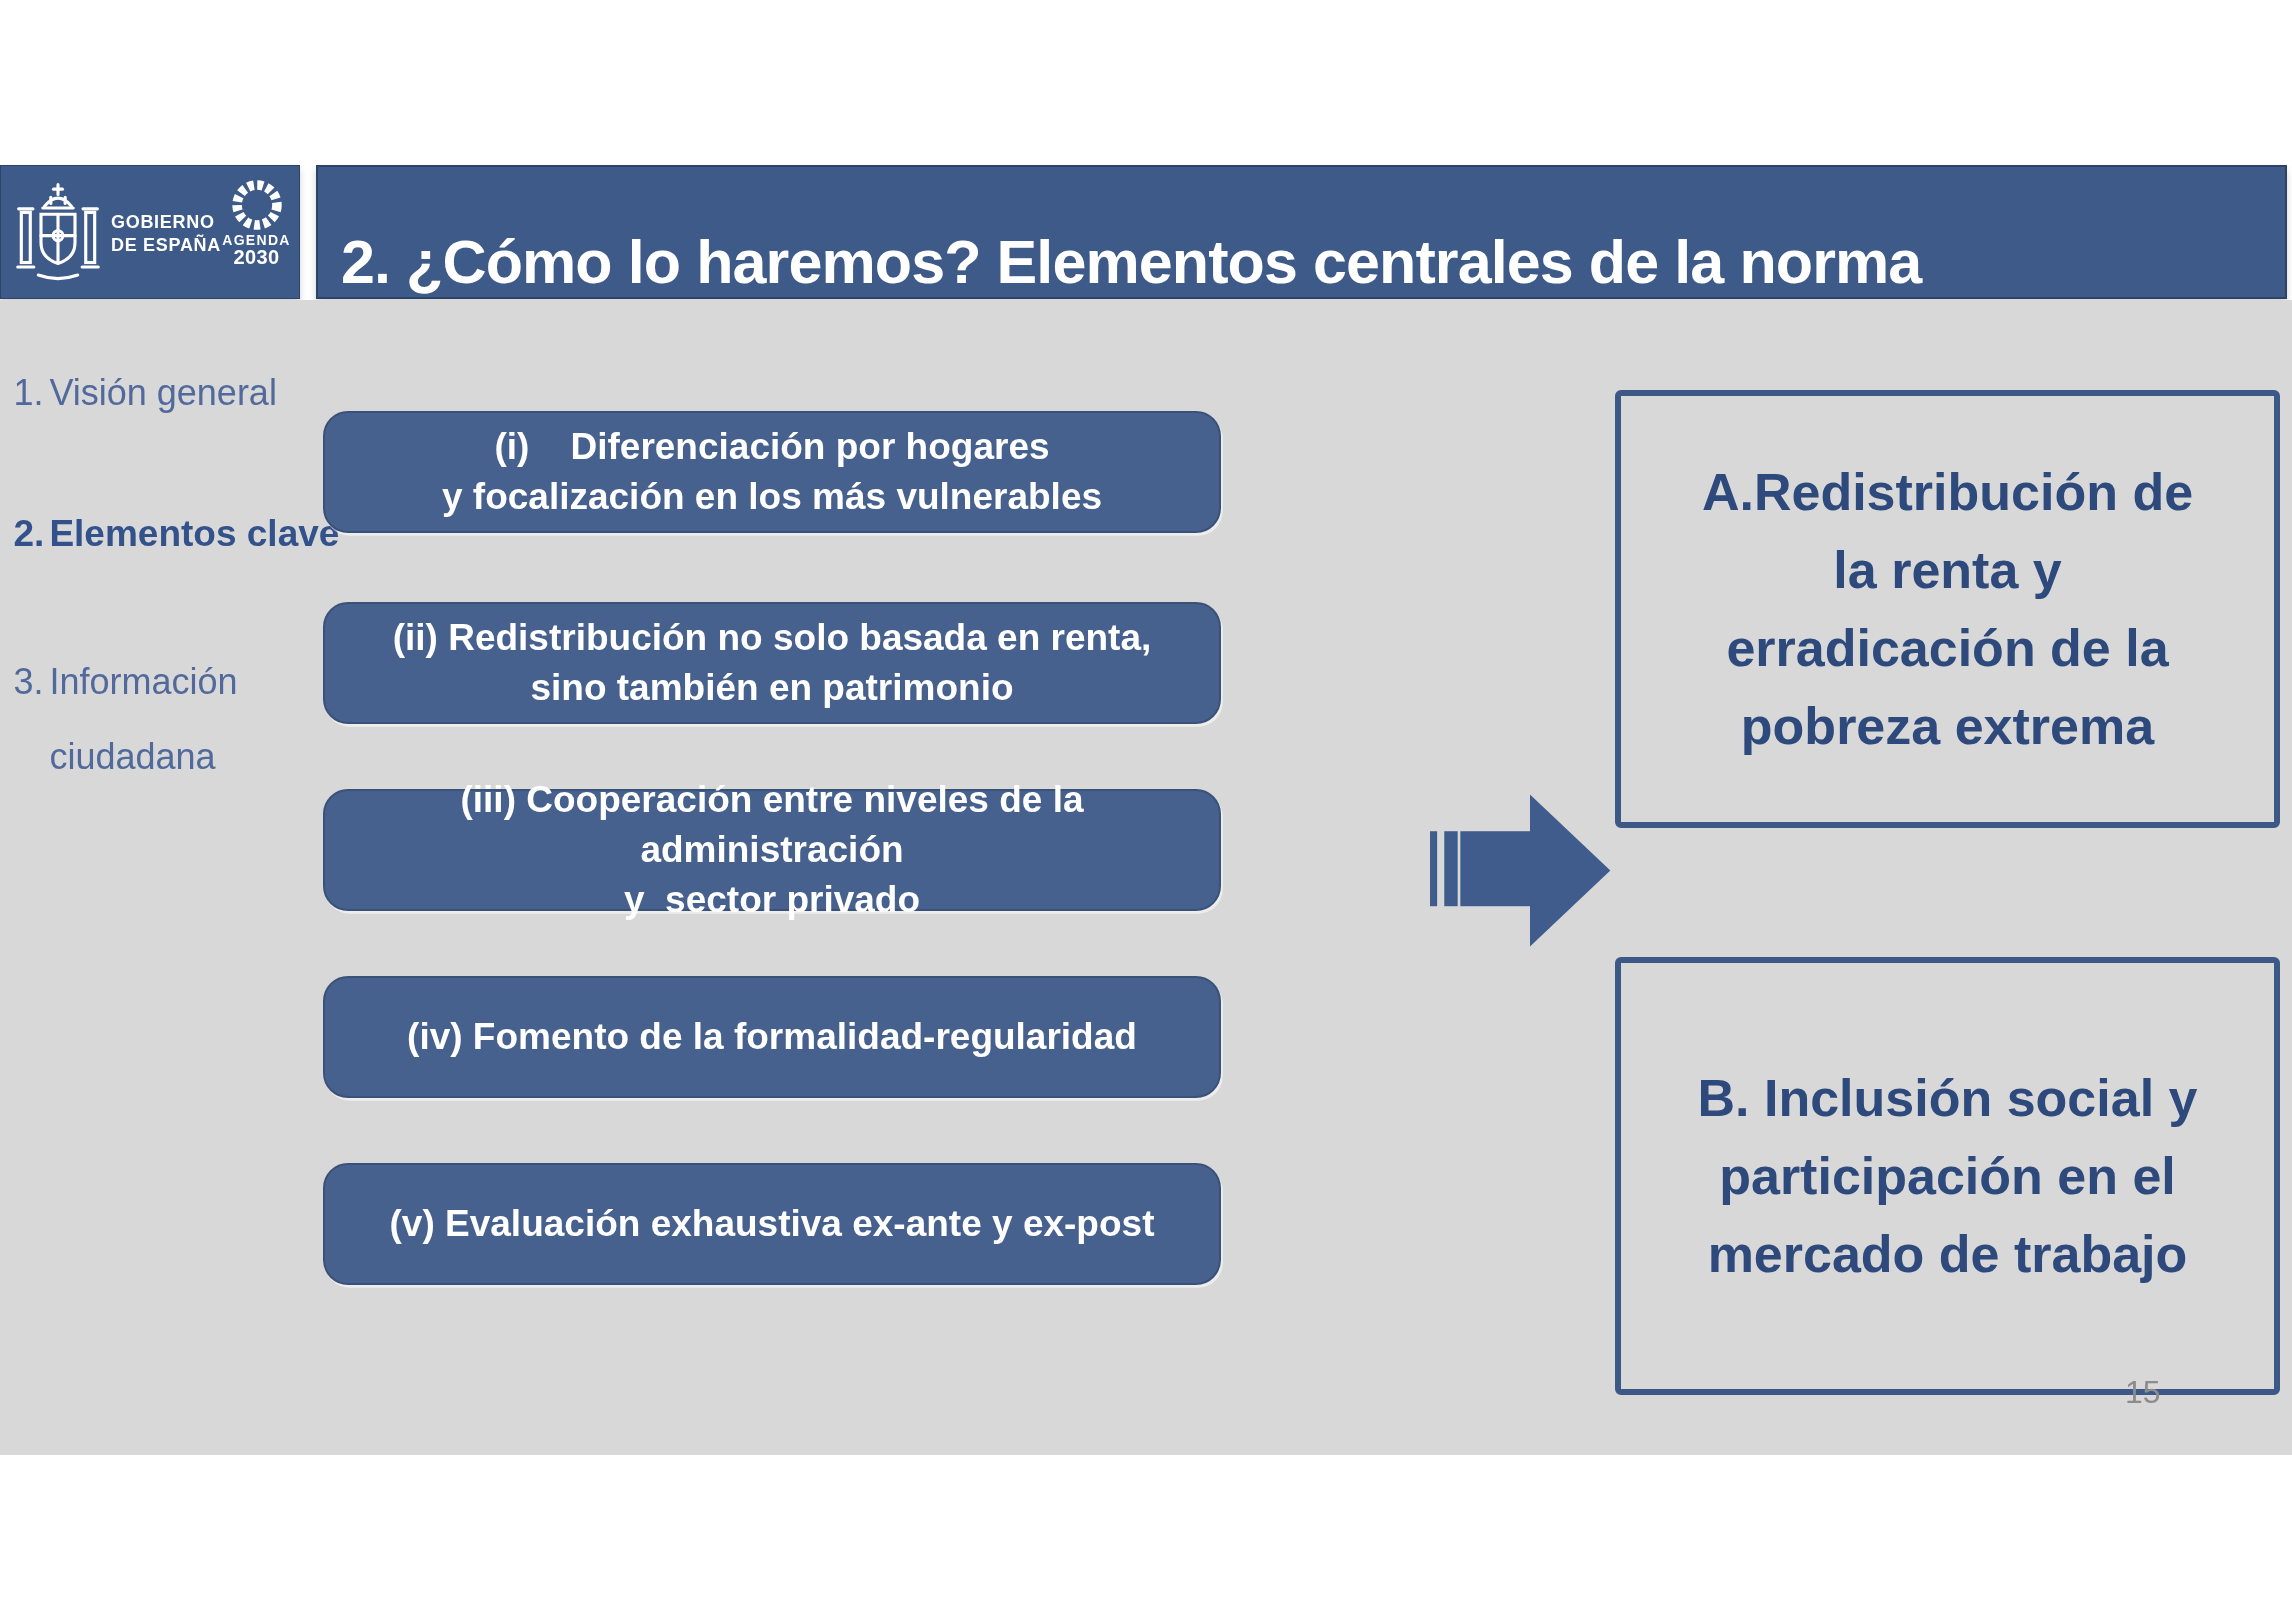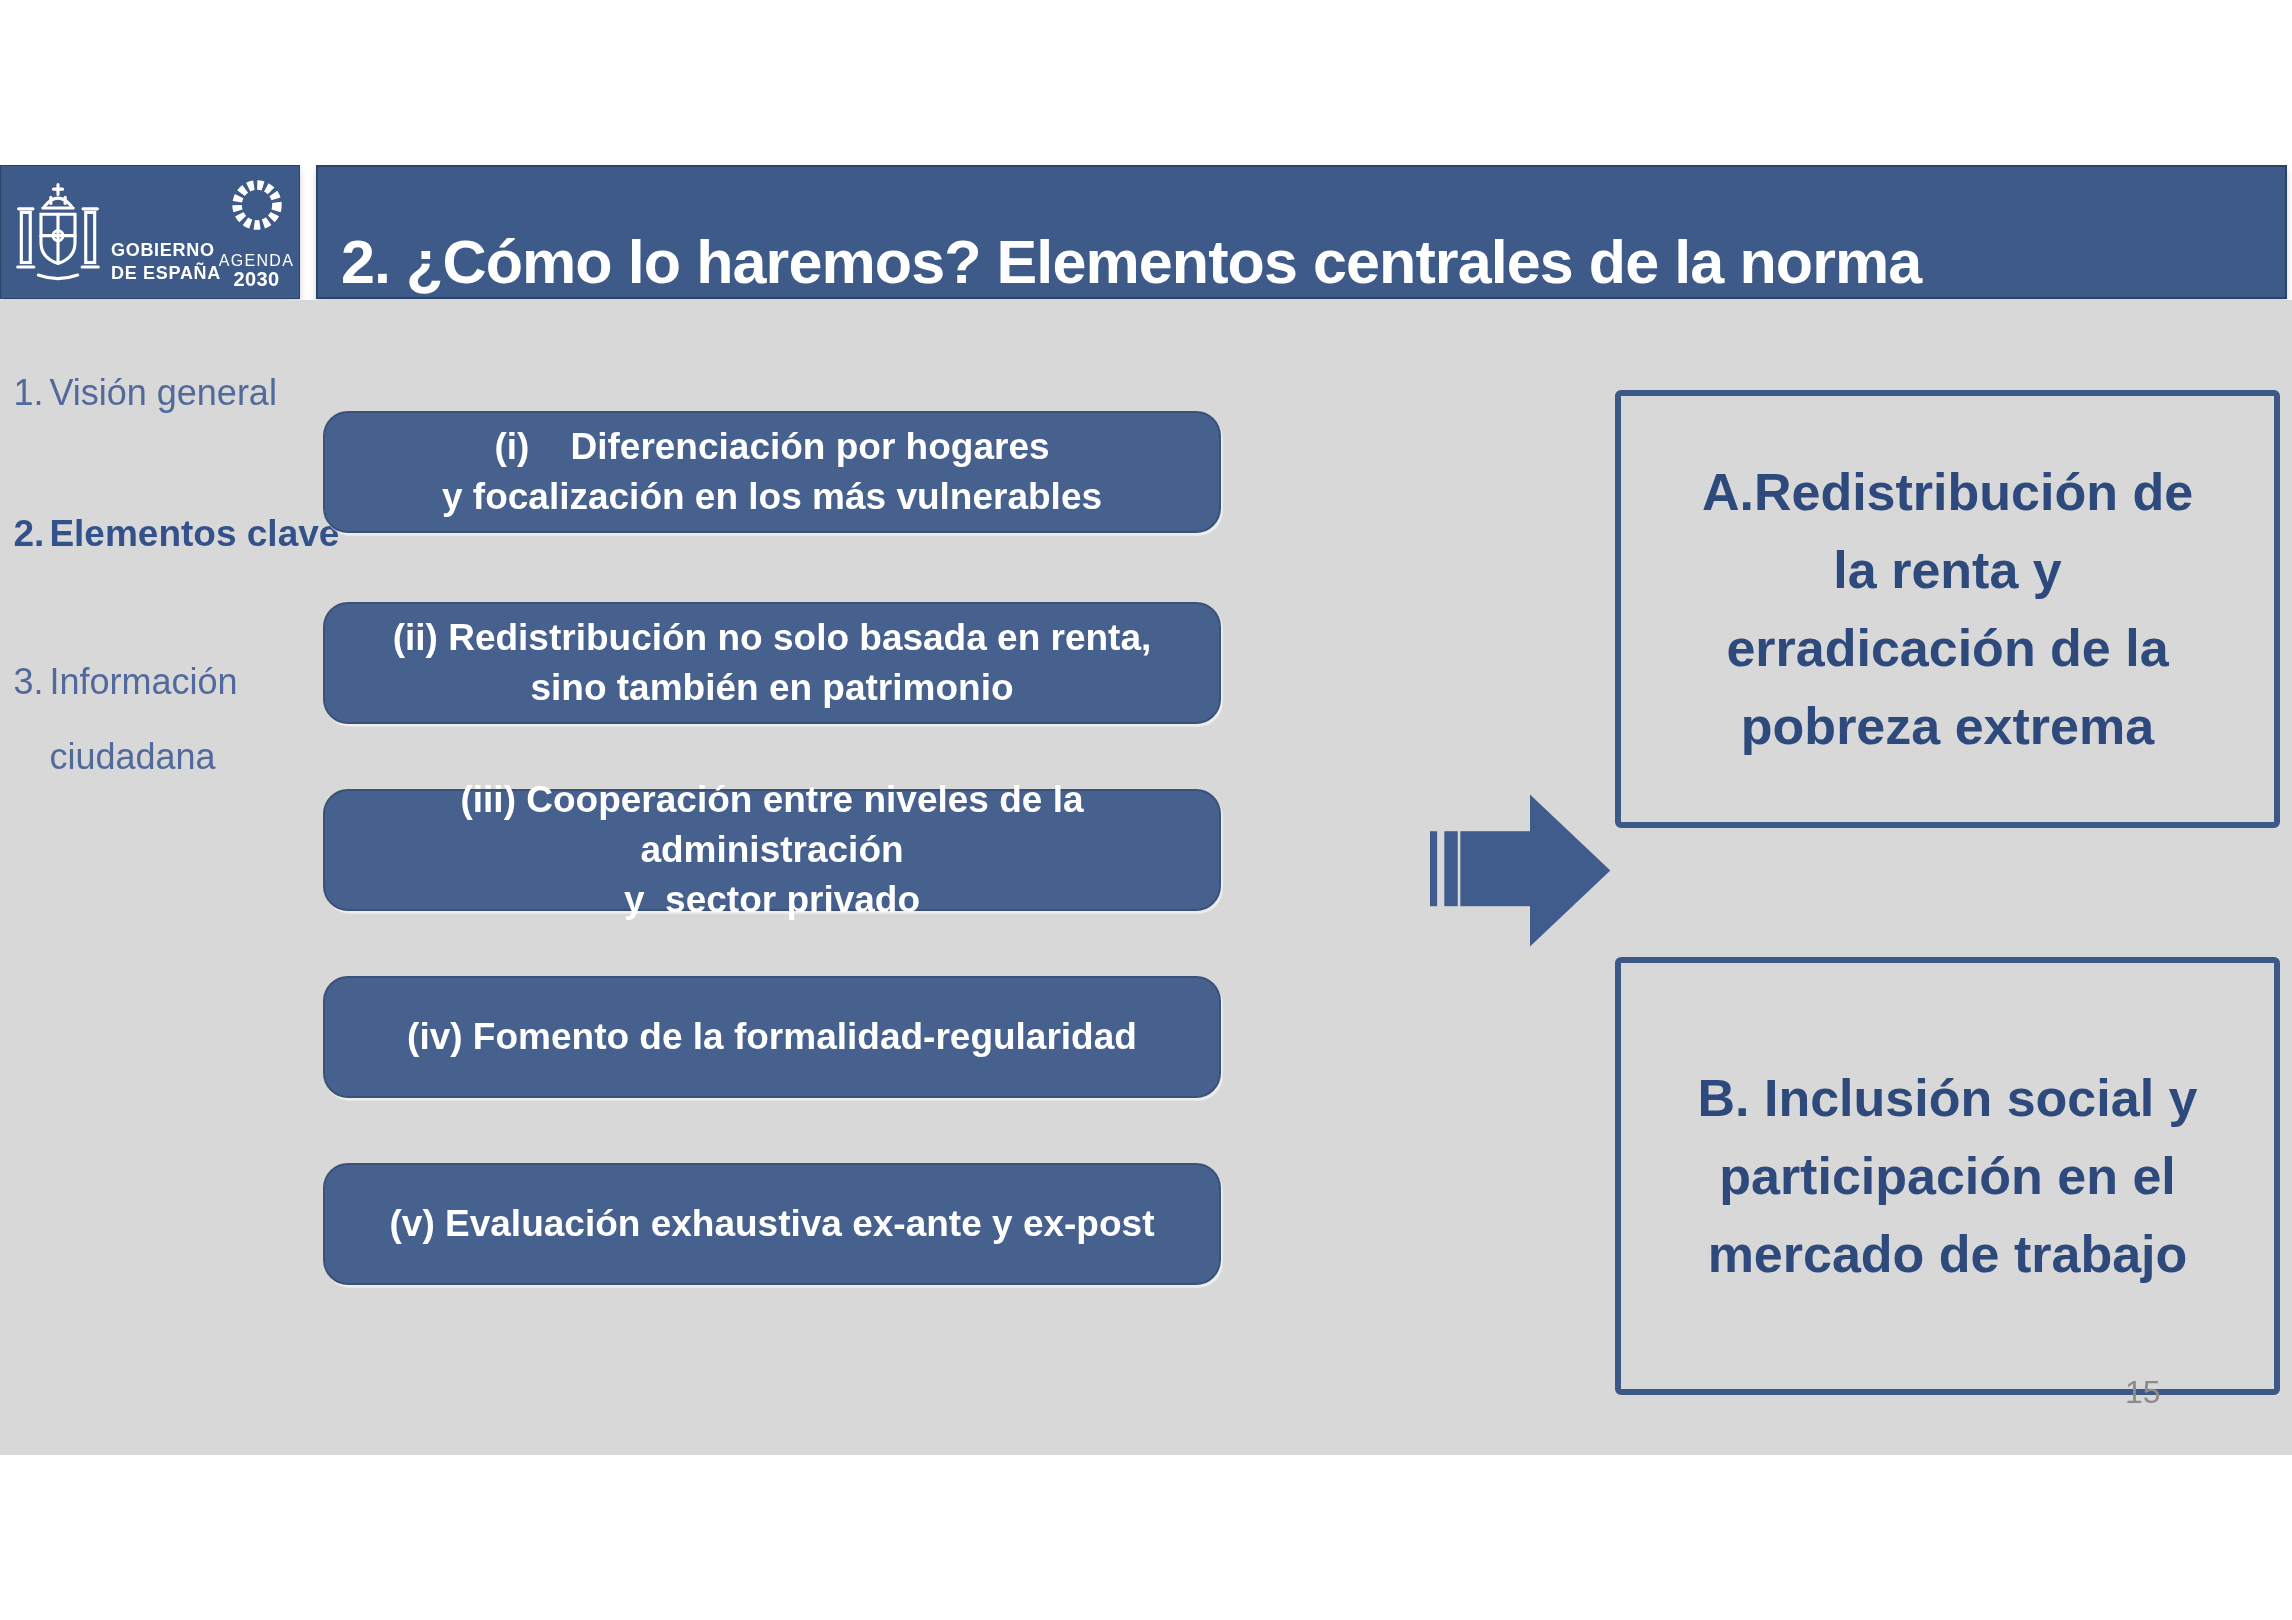--- a/index.html
+++ b/index.html
@@ -9,25 +9,25 @@
   }
   
   .logo-panel{
     position:absolute;left:0;top:165px;width:300px;height:134px;
     background:#3E5A88;border:1.8px solid #2C4368;box-sizing:border-box;
     box-shadow:0 4.5px 7.1px rgba(0,0,0,.18);
   }
   .arms{position:absolute;left:14.3px;top:16px;}
   .gov-name{
     position:absolute;left:110px;top:45px;color:#ffffff;
-    font-size:18px;font-weight:bold;letter-spacing:0.7px;line-height:1.3;margin-top:28px;
+    font-size:18px;font-weight:bold;letter-spacing:0.7px;line-height:1.3;
   }
   .agenda-block{position:absolute;left:217px;top:12.5px;width:77px;text-align:center;color:#ffffff;}
   .agenda-ring{display:block;margin:0 auto;}
-  .agenda-word{font-size:16px;font-weight:normal;letter-spacing:1.3px;margin-top:21px;}
+  .agenda-word{font-size:14px;font-weight:bold;letter-spacing:1.3px;margin-top:1px;}
   .agenda-year{font-size:20px;font-weight:bold;line-height:.95;letter-spacing:0.4px;}
   .title-bar{
     position:absolute;left:316px;top:165px;width:1971px;height:134px;
     background:#3E5A88;border:2.7px solid #2C4368;box-sizing:border-box;
     display:flex;align-items:flex-end;padding-left:23px;
     box-shadow:0 4.5px 7.1px rgba(0,0,0,.18);
   }
   .title-bar h1{
     margin:0;color:#ffffff;font-size:61px;font-weight:bold;
     letter-spacing:-0.9px;white-space:nowrap;

